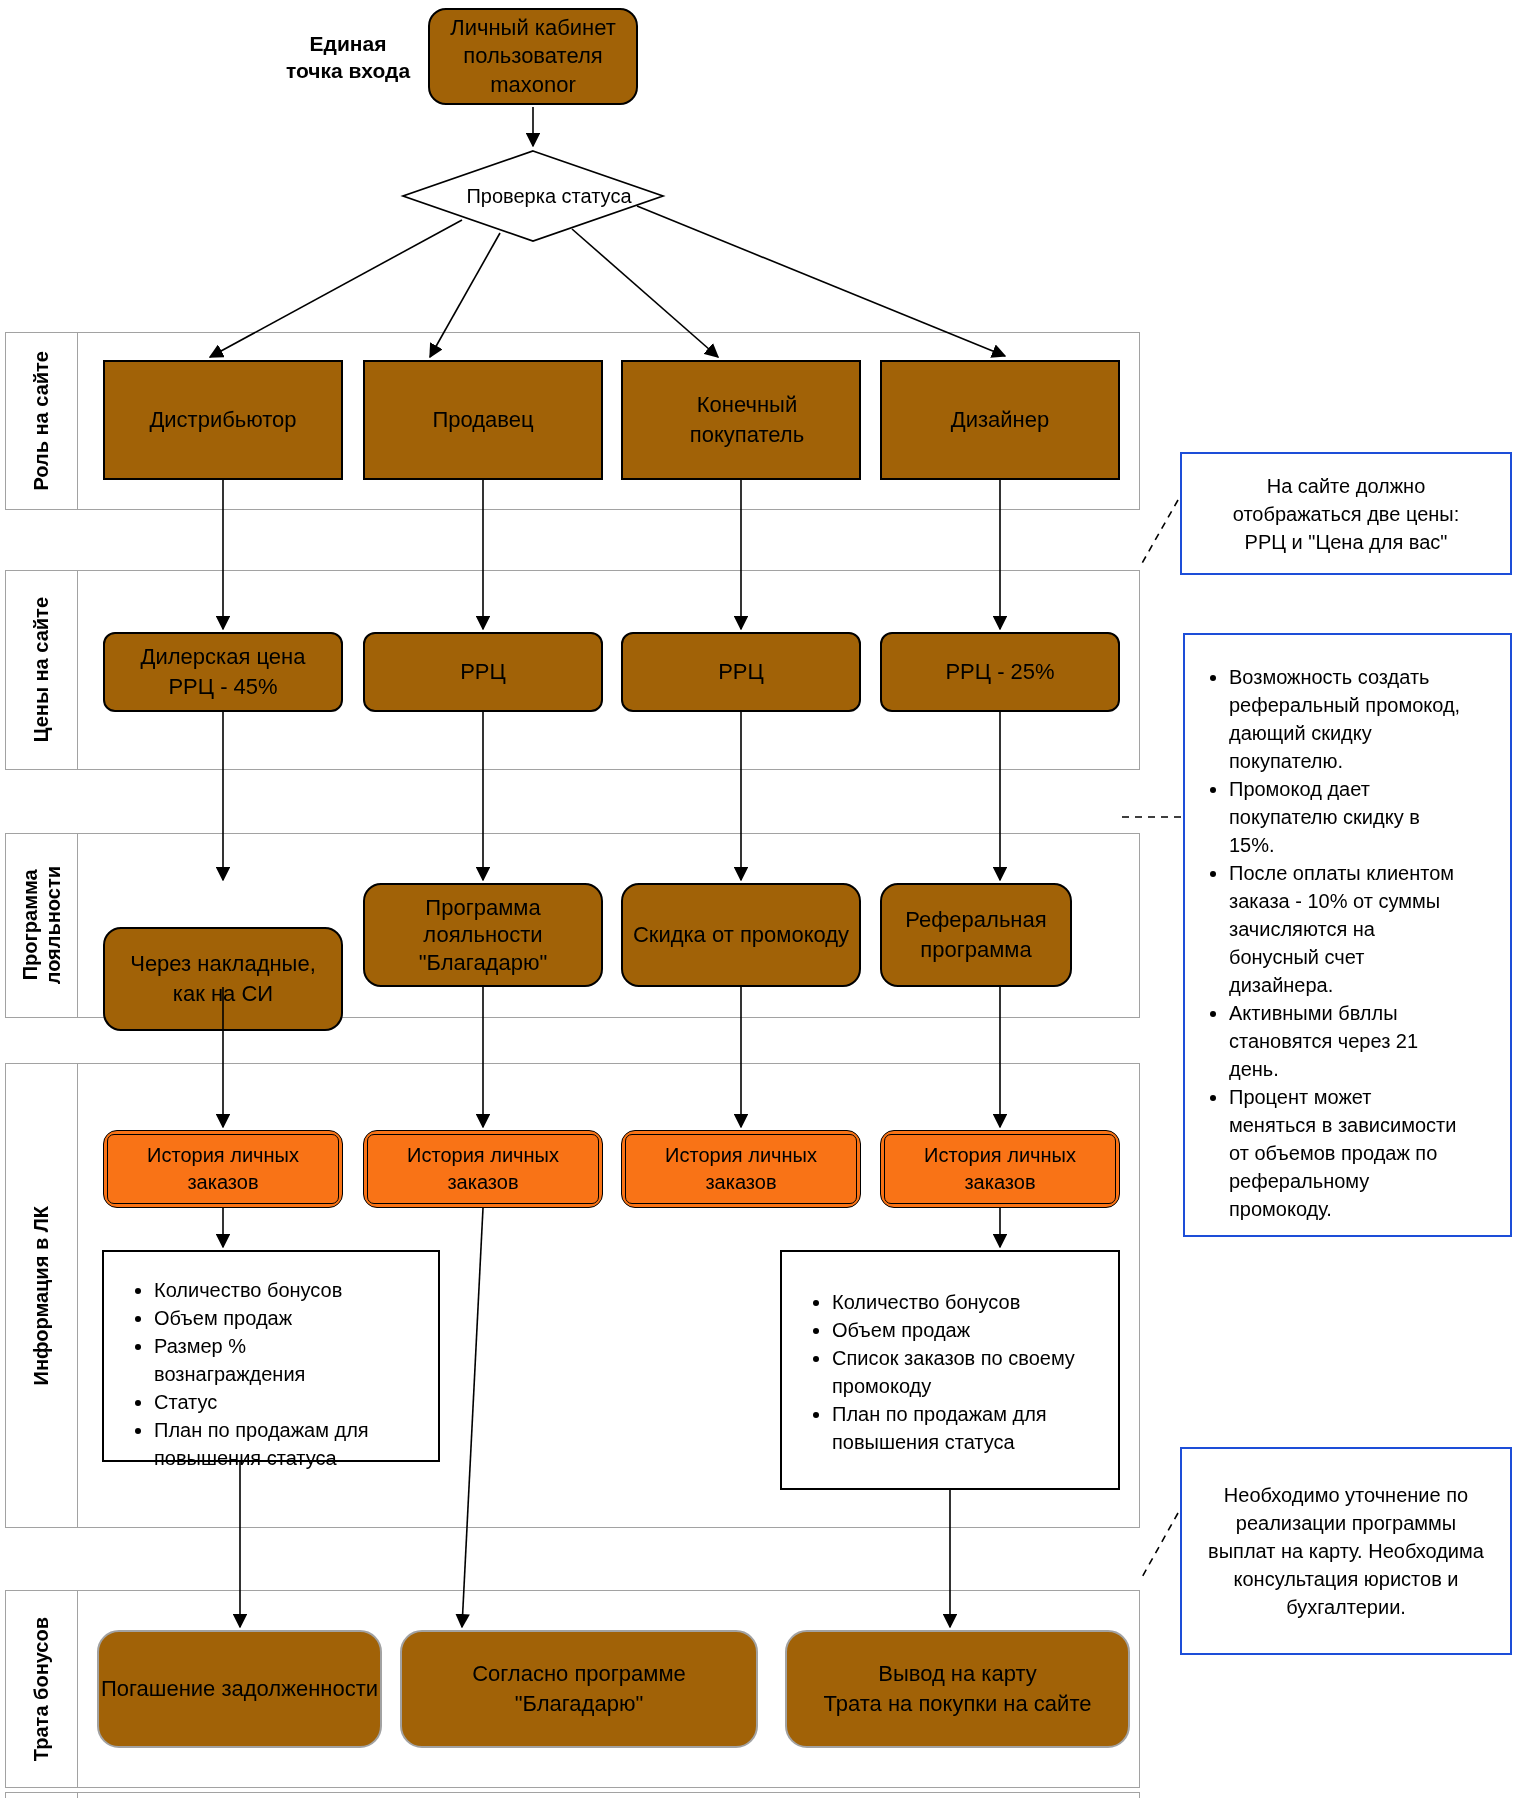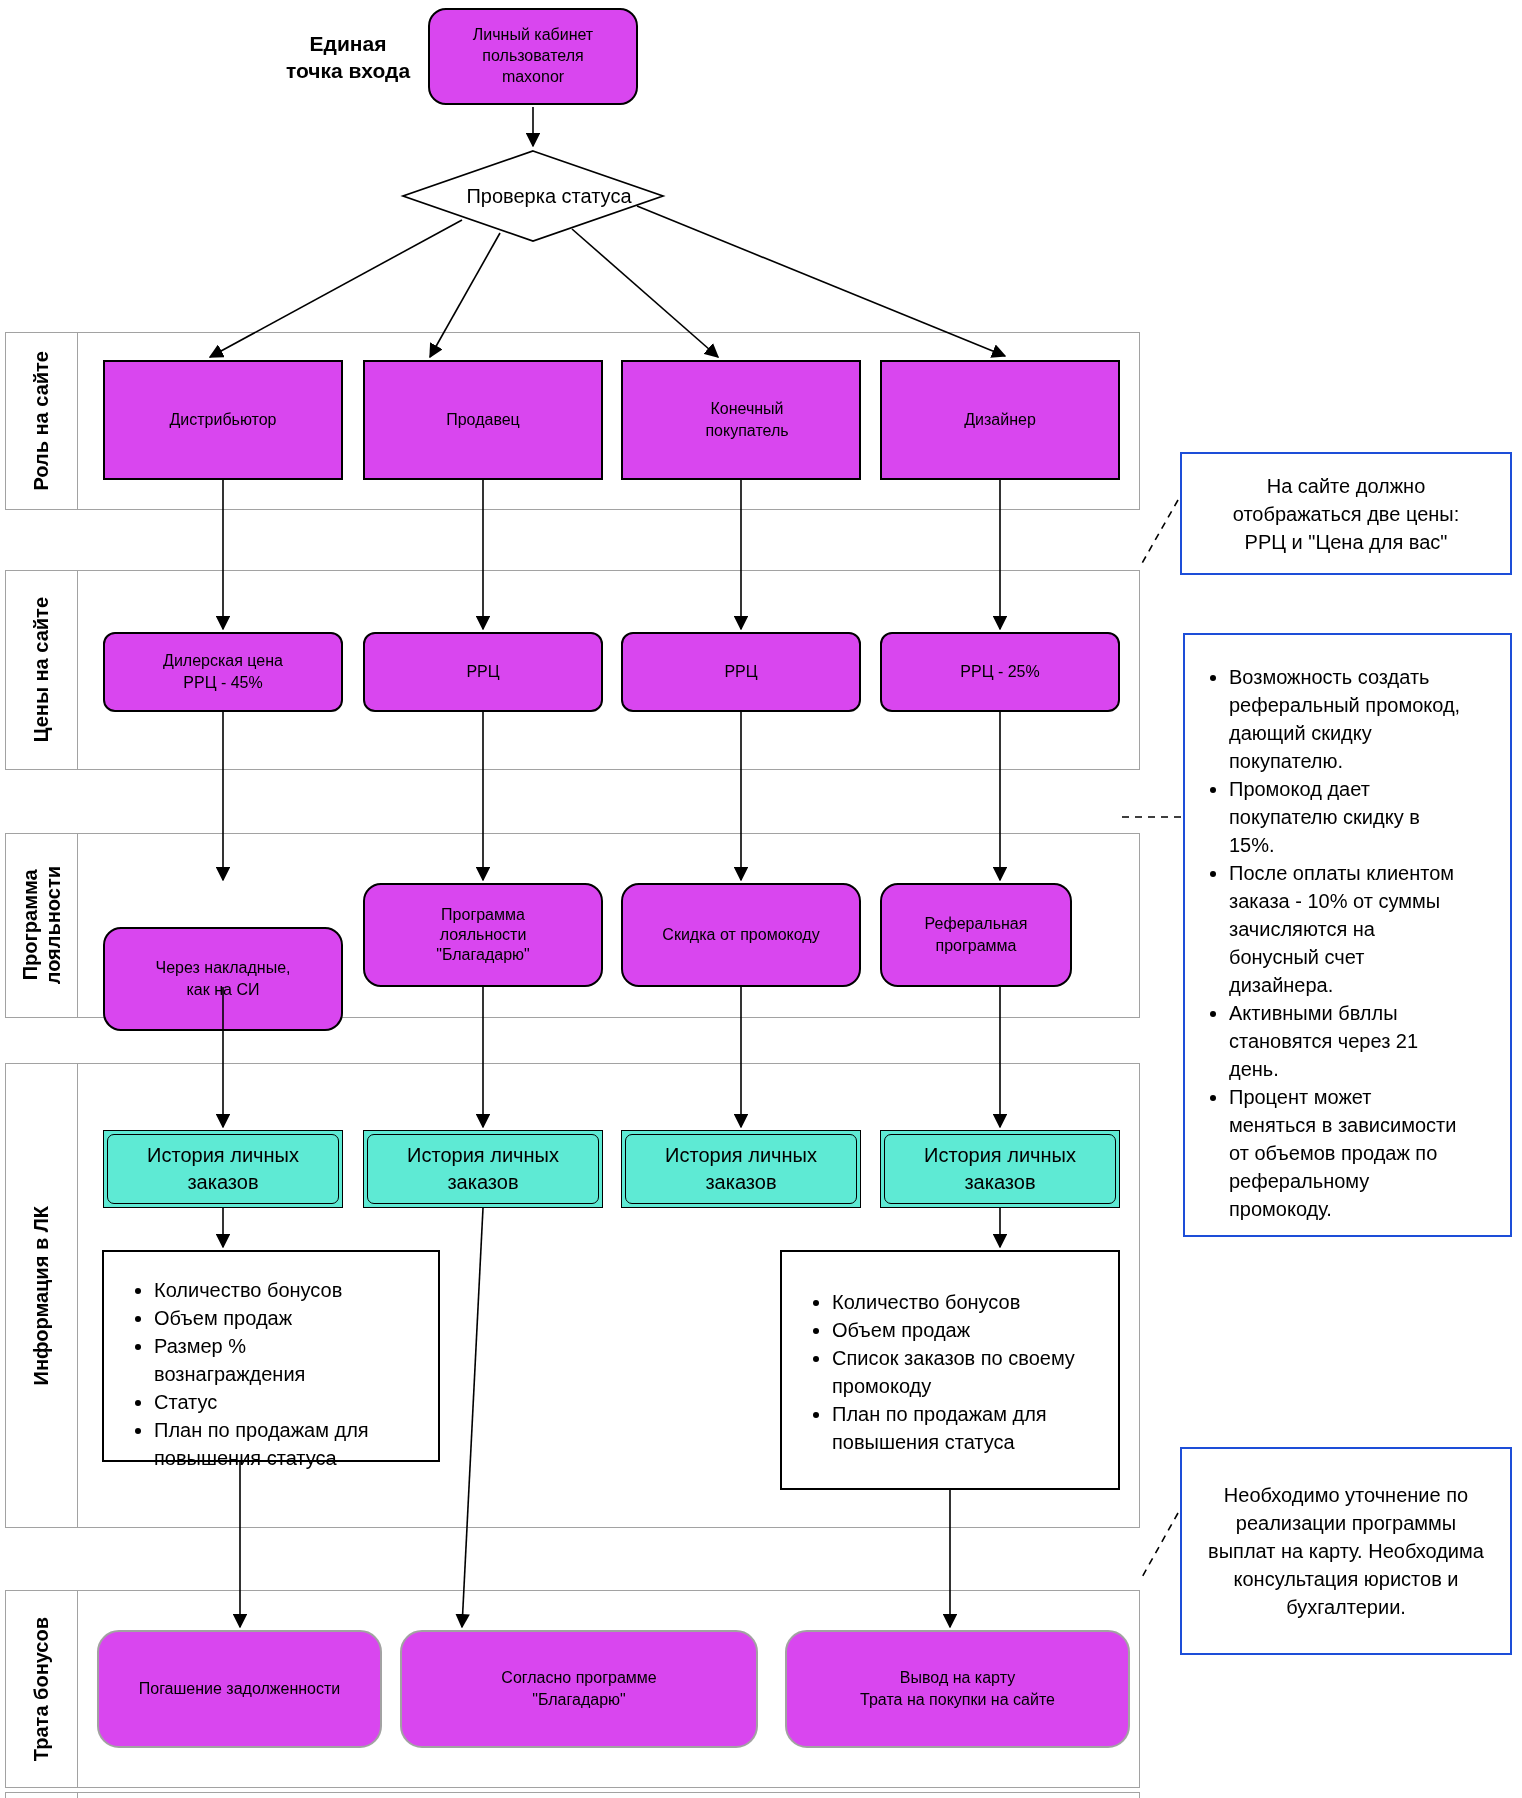--- a/index.html
+++ b/index.html
@@ -14,26 +14,26 @@
   .lines-layer{z-index:3;pointer-events:none;}
 
   
   .lane{position:absolute;border:1.5px solid #a2a2a2;background:transparent;}
   .lane-col{position:absolute;left:0;top:0;bottom:0;width:72px;border-right:1.5px solid #a2a2a2;
             display:flex;align-items:center;justify-content:center;}
   .lane-label{writing-mode:vertical-rl;transform:rotate(180deg);font-weight:bold;font-size:20px;
               line-height:1.15;text-align:center;white-space:pre-line;}
 
   
-  .node{position:absolute;background:#d946ef;display:flex;align-items:center;justify-content:center;
-        text-align:center;font-size:16px;line-height:1.35;white-space:pre-line;}
+  .node{position:absolute;background:#a16207;display:flex;align-items:center;justify-content:center;
+        text-align:center;font-size:22px;line-height:1.35;white-space:pre-line;}
   .sharp{border:2px solid #000;}
   .round{border:2px solid #000;border-radius:12px;}
   .biground{border:2px solid #000;border-radius:18px;}
-  .double{position:absolute;background:#5eead4;border:1.5px solid #000;border-radius:0;padding:3px;}
+  .double{position:absolute;background:#f97316;border:1.5px solid #000;border-radius:14px;padding:3px;}
   .double-inner{width:100%;height:100%;border:1.5px solid #000;border-radius:7px;display:flex;
                 align-items:center;justify-content:center;text-align:center;font-size:20px;line-height:1.35;white-space:pre-line;}
   .soft{border:2px solid #a2a2a2;border-radius:22px;}
 
   
   .info-box{position:absolute;background:#fff;border:2px solid #000;font-size:20px;line-height:1.4;}
   .info-box ul{margin:0;padding:0 8px 0 50px;}
   .info-box li{white-space:pre-line;}
   .info-left ul{padding-top:24px;}
   .info-right ul{padding-top:36px;}

